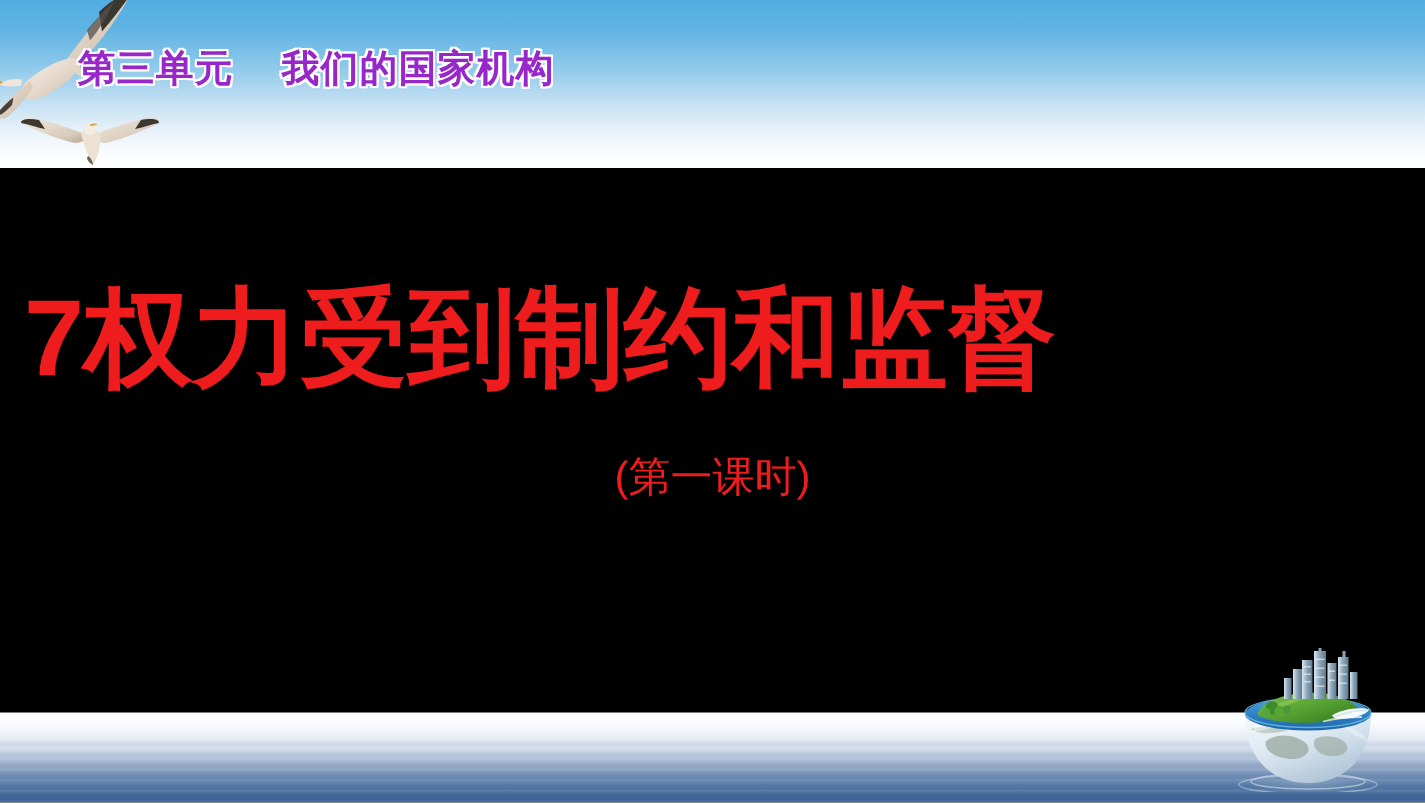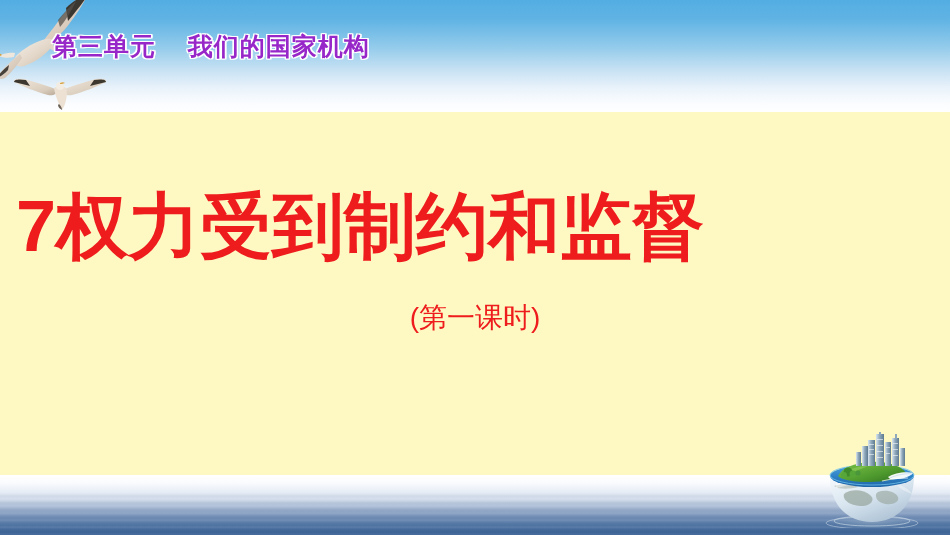--- a/index.html
+++ b/index.html
@@ -9,21 +9,21 @@
   }
   body {
     font-family: "Liberation Sans", sans-serif;
   }
 
   #slide {
     position: relative;
     width: 950px;
     height: 535px;
     overflow: hidden;
-    background: #fef9c3;
+    background: #000000;
   }
 
   
   .sky {
     position: absolute;
     left: 0;
     top: 0;
     width: 950px;
     height: 112px;
     background: linear-gradient(to bottom,

